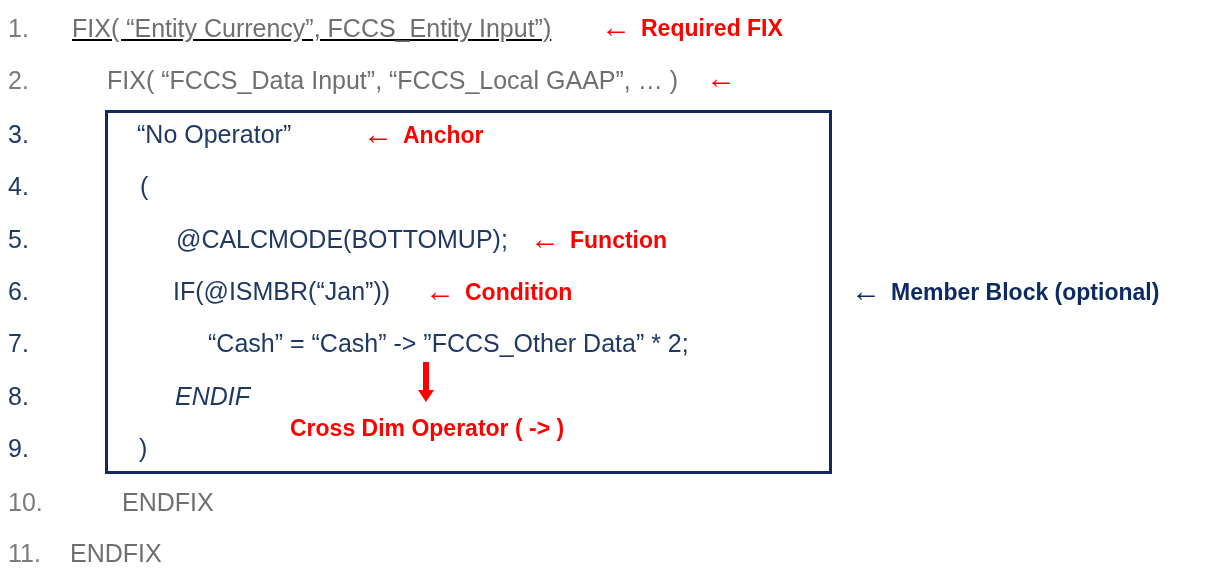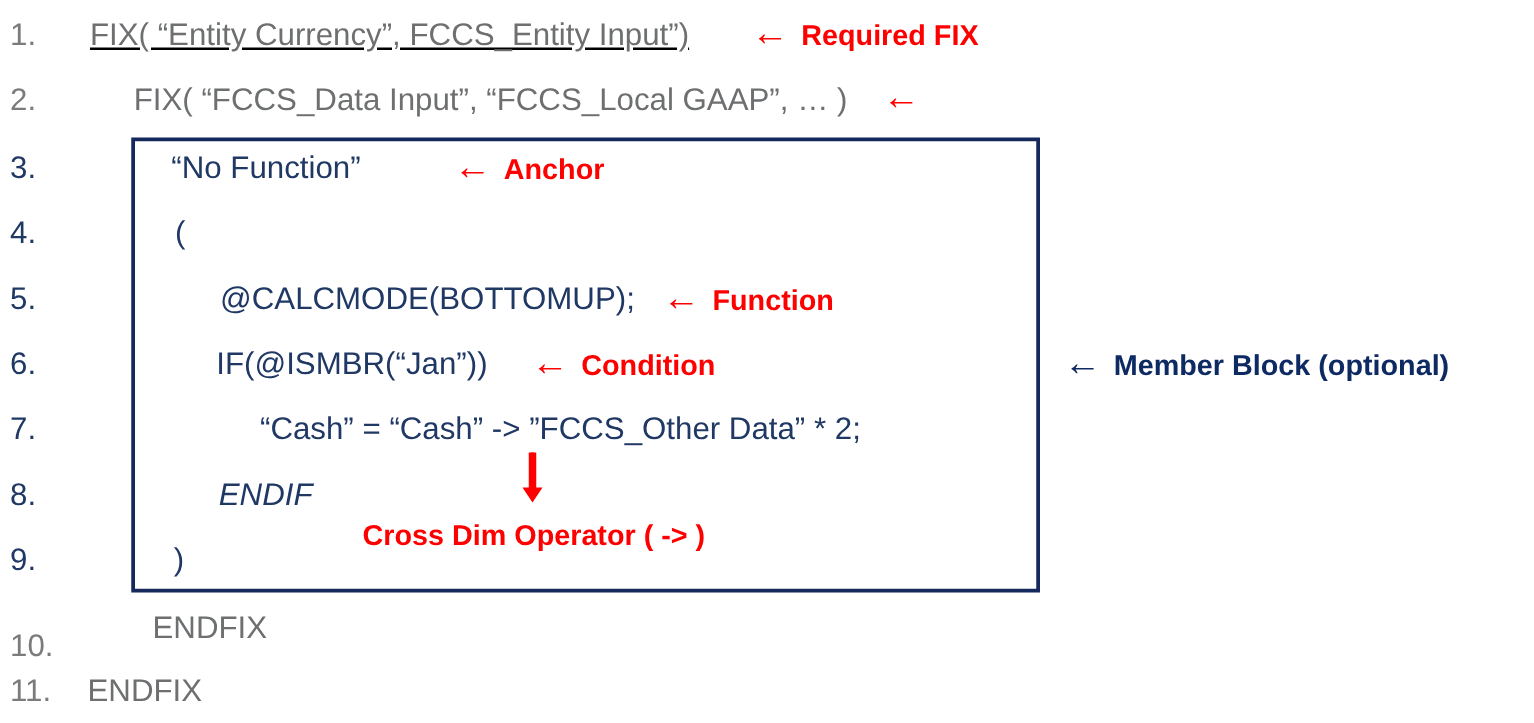--- a/index.html
+++ b/index.html
@@ -107,21 +107,21 @@
   <div class="lineno outer" style="top:60px;">2.</div>
   <div class="line" style="left:107px; top:60px;">
     <span class="code outer">FIX( “FCCS_Data Input”, “FCCS_Local GAAP”, … )</span>
   </div>
   <div class="annot red" style="left:706px; top:64px;">
     <span class="arrow-left">←</span>
   </div>
 
   <div class="lineno inner" style="top:114px;">3.</div>
   <div class="line" style="left:137px; top:114px;">
-    <span class="code inner">“No Function”</span>
+    <span class="code inner">“No Operator”</span>
   </div>
   <div class="annot red" style="left:363px; top:118px;">
     <span class="arrow-left">←</span>
     <span>Anchor</span>
   </div>
 
   <div class="lineno inner" style="top:166px;">4.</div>
   <div class="line" style="left:140px; top:166px;">
     <span class="code inner">(</span>
   </div>
@@ -167,21 +167,21 @@
   </div>
   <div class="annot red" style="left:290px; top:411px;">
     <span>Cross Dim Operator ( -&gt; )</span>
   </div>
 
   <div class="lineno inner" style="top:428px;">9.</div>
   <div class="line" style="left:139px; top:428px;">
     <span class="code inner">)</span>
   </div>
 
-  <div class="lineno outer" style="top:482px;margin-top:15px;">10.</div>
+  <div class="lineno outer" style="top:482px;">10.</div>
   <div class="line" style="left:122px; top:482px;">
     <span class="code outer">ENDFIX</span>
   </div>
 
   <div class="lineno outer" style="top:533px;">11.</div>
   <div class="line" style="left:70px; top:533px;">
     <span class="code outer">ENDFIX</span>
   </div>
 
 </div>

